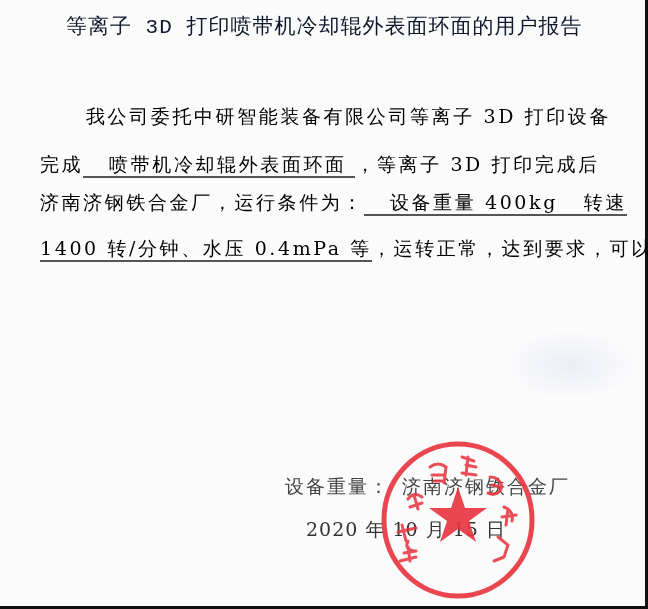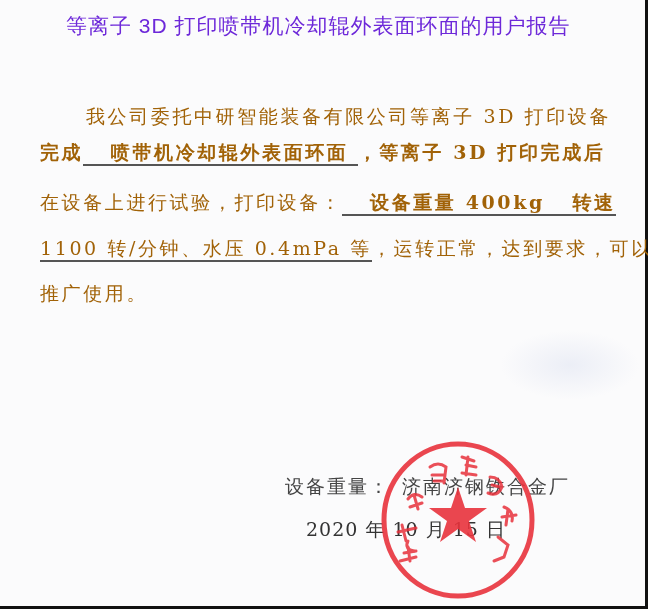--- a/index.html
+++ b/index.html
@@ -14,39 +14,39 @@
     .page {
       position: absolute; left: 0; top: 0;
       width: 645px; height: 606px;
       background: #fbfbfc;
       border-right: 3px solid #111;
       border-bottom: 3px solid #111;
     }
     .title {
       position: absolute; left: 66px; top: 12px;
       width: 520px;
-      font-family: Liberation Sans, sans-serif;
+      font-family: Liberation Mono, monospace;
       font-size: 21px;
       letter-spacing: 1px;
-      color: #6d28d9;
+      color: #0f172a;
       white-space: nowrap;
     }
     .line {
       position: absolute;
       font-size: 19px;
       letter-spacing: 2.6px;
       white-space: nowrap;
-      color: #a16207;
+      color: #000000;
     }
     .u {
       border-bottom: 2px solid #555;
       padding-bottom: 1px;
     }
     .l1 { left: 86px; top: 104px; }
-    .l2 { left: 40px; top: 140px; font-weight: bold; }
+    .l2 { left: 40px; top: 152px; }
     .l3 { left: 40px; top: 190px; }
     .l4 { left: 40px; top: 236px; }
     .l5 { left: 40px; top: 281px; }
     .sig { position: absolute; left: 285px; top: 474px; font-size: 19px; letter-spacing: 2px; color: #444; white-space: nowrap; }
     .date { position: absolute; left: 306px; top: 517px; font-size: 19px; letter-spacing: 1px; color: #333; white-space: nowrap; }
     .stamp {
       position: absolute; left: 378px; top: 437px;
       width: 160px; height: 165px;
       pointer-events: none;
     }
@@ -64,28 +64,27 @@
 
   <div class="title">等离子 3D 打印喷带机冷却辊外表面环面的用户报告</div>
 
   <div class="line l1">我公司委托中研智能装备有限公司等离子 3D 打印设备</div>
 
   <div class="line l2">
     <span>完成</span><span class="u" style="white-space:pre;">   喷带机冷却辊外表面环面 </span><span>，等离子 3D 打印完成后</span>
   </div>
 
   <div class="line l3">
-    <span>在设备上进行试验，打印设备：</span><span class="u" style="white-space:pre;font-weight:bold;">   设备重量 400kg   转速</span>
+    <span>济南济钢铁合金厂，运行条件为：</span><span class="u" style="white-space:pre;">   设备重量 400kg   转速</span>
   </div>
 
   <div class="line l4">
-    <span class="u">1100 转/分钟、水压 0.4mPa 等</span><span>，运转正常，达到要求，可以</span>
+    <span class="u">1400 转/分钟、水压 0.4mPa 等</span><span>，运转正常，达到要求，可以</span>
   </div>
 
-  <div class="line l5">推广使用。</div>
 
   <div class="sig">
     <span>设备重量：</span><span style="margin-left:12px;">济南济钢铁合金厂</span>
   </div>
 
   <div class="date">
     <span>2020</span><span style="white-space:pre;"> 年 </span><span>10</span><span style="white-space:pre;"> 月 </span><span>15</span><span style="white-space:pre;"> 日</span>
   </div>
 
   <svg class="stamp" viewBox="0 0 160 165">

